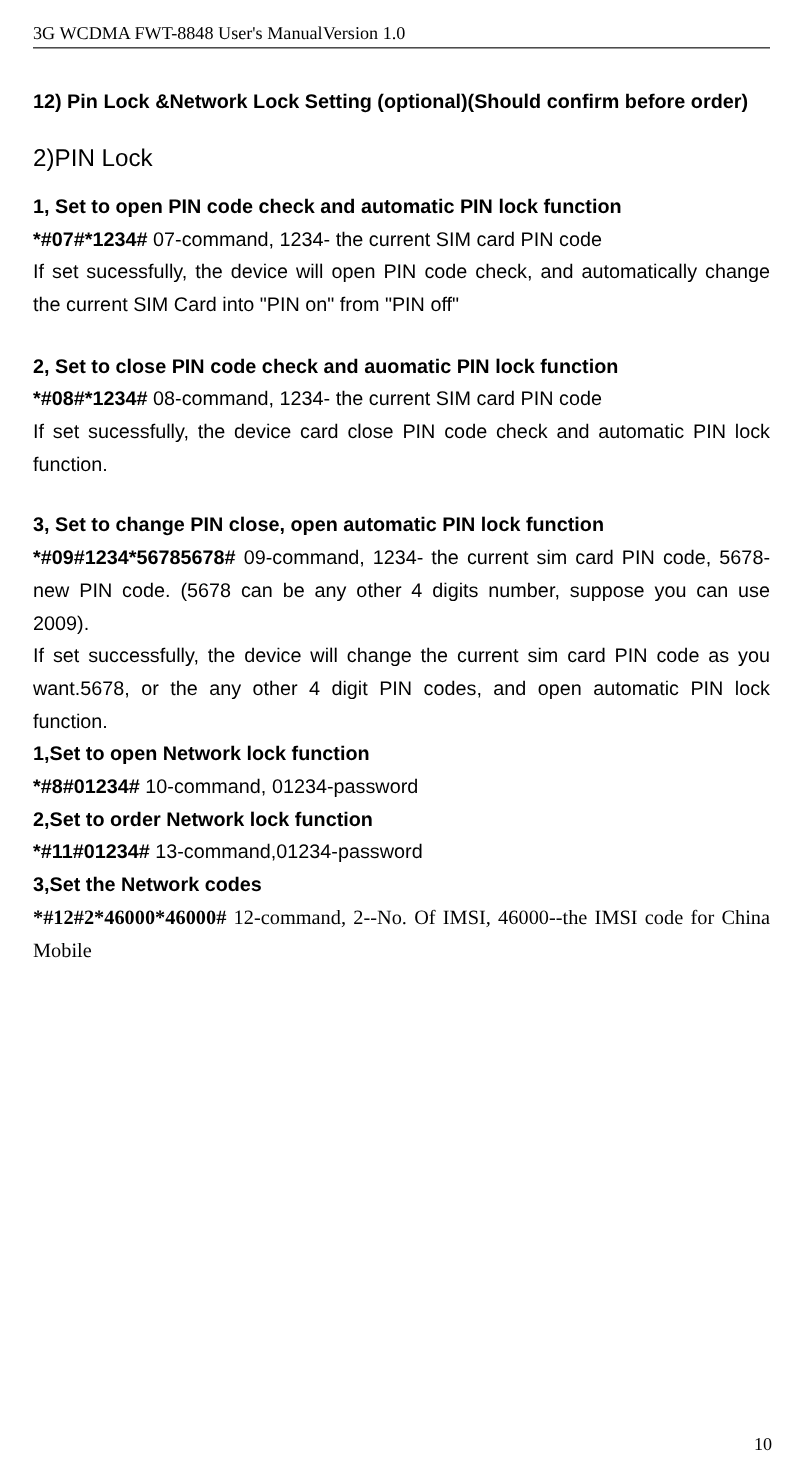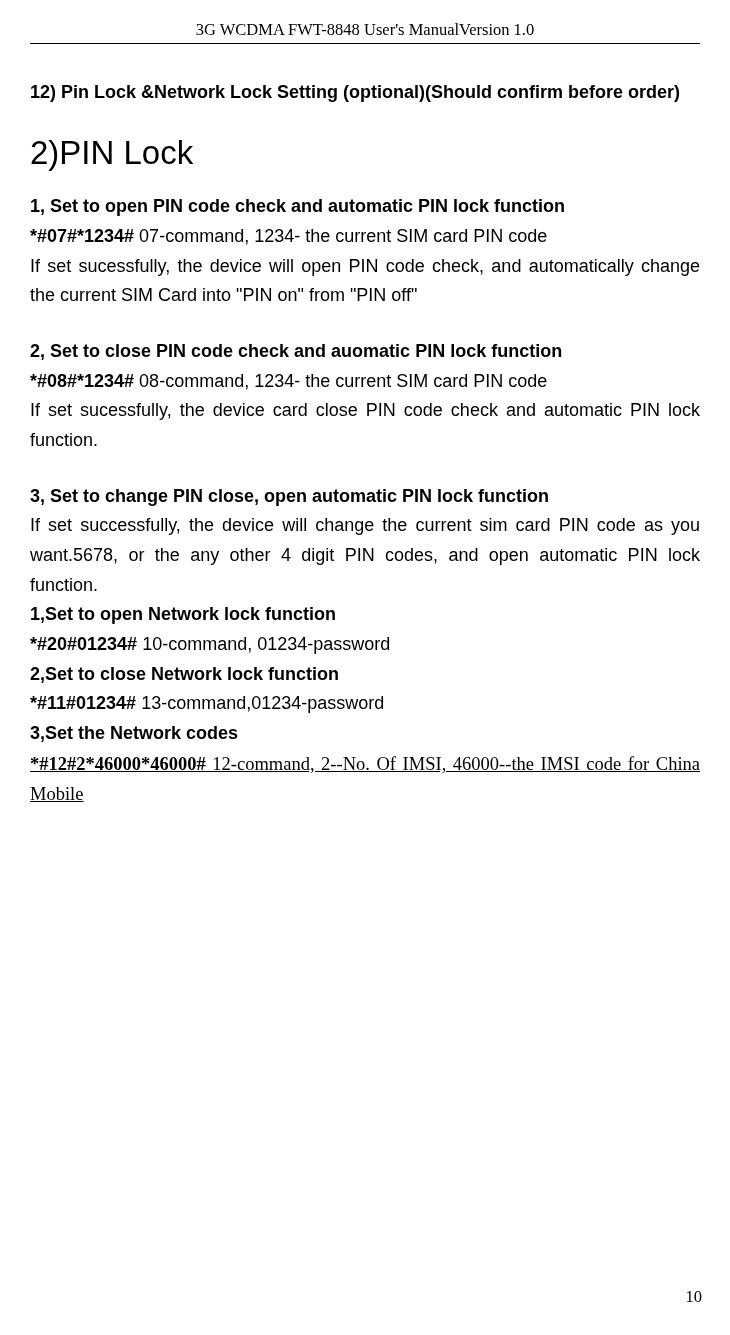--- a/index.html
+++ b/index.html
@@ -7,56 +7,56 @@
       width: 730px;
       height: 1335px;
       background: #ffffff;
       font-family: Arial, Helvetica, sans-serif;
       color: #000;
       position: relative;
       padding: 20px 30px 20px 30px;
     }
     .header-row {
       display: flex;
-      justify-content: center;
+      justify-content: flex-start;
       font-family: "Times New Roman", serif;
       font-size: 16.5px;
       border-bottom: 1px solid #000;
       padding-bottom: 3px;
       margin-bottom: 34px;
     }
     .body-text {
       font-size: 18px;
       line-height: 1.65;
     }
     .bold { font-weight: bold; }
     .section-gap { margin-top: 26px; }
     .h2style {
       font-family: Arial, Helvetica, sans-serif;
-      font-size: 33px;
+      font-size: 22px;
       font-weight: normal;
       margin-top: 18px;
       margin-bottom: 12px;
     }
     .h1style {
       font-family: Arial, Helvetica, sans-serif;
       font-size: 26.5px;
       font-weight: bold;
       margin-top: 32px;
       margin-bottom: 10px;
     }
     .justify { text-align: justify; }
     .page-number {
       position: absolute;
-      bottom: 28px;
+      bottom: 12px;
       right: 28px;
       font-family: "Times New Roman", serif;
       font-size: 16.5px;
     }
-    .serif { font-family: "Times New Roman", serif; font-size: 18.5px; text-decoration: underline; }
+    .serif { font-family: "Times New Roman", serif; font-size: 18.5px; }
   </style>
 </head>
 <body>
 
 <div class="header-row">
   <span>3G WCDMA FWT-8848 User's Manual</span>
   <span>Version 1.0</span>
 </div>
 
 <div class="body-text">
@@ -68,27 +68,28 @@
 
   <p class="bold">1, Set to open PIN code check and automatic PIN lock function</p>
   <p><span class="bold">*#07#*1234#</span><span>    07-command, 1234- the current SIM card PIN code</span></p>
   <p class="justify">If set sucessfully, the device will open PIN code check, and automatically change the current SIM Card into "PIN on" from "PIN off"</p>
 
   <p class="bold section-gap">2, Set to close PIN code check and auomatic PIN lock function</p>
   <p><span class="bold">*#08#*1234#</span><span>    08-command, 1234- the current SIM card PIN code</span></p>
   <p class="justify">If set sucessfully, the device card close PIN code check and automatic PIN lock function.</p>
 
   <p class="bold section-gap">3, Set to change PIN close, open automatic PIN lock function</p>
+  <p class="justify"><span class="bold">*#09#1234*56785678#</span><span> 09-command, 1234- the current sim card PIN code, 5678-new PIN code. (5678 can be any other 4 digits number, suppose you can use 2009).</span></p>
   <p class="justify">If set successfully, the device will change the current sim card PIN code as you want.5678, or the any other 4 digit PIN codes, and open automatic PIN lock function.</p>
 
 
   <p class="bold">1,Set to open Network lock function</p>
-  <p><span class="bold">*#20#01234#</span><span> 10-command, 01234-password</span></p>
+  <p><span class="bold">*#8#01234#</span><span> 10-command, 01234-password</span></p>
 
-  <p class="bold">2,Set to close Network lock function</p>
+  <p class="bold">2,Set to order Network lock function</p>
   <p><span class="bold">*#11#01234#</span><span> 13-command,01234-password</span></p>
 
   <p class="bold">3,Set the Network codes</p>
 
   <p class="serif justify"><span class="bold">*#12#2*46000*46000#</span><span> 12-command, 2--No. Of IMSI, 46000--the IMSI code for China Mobile</span></p>
 
 
 </div>
 
 <div class="page-number">10</div>

